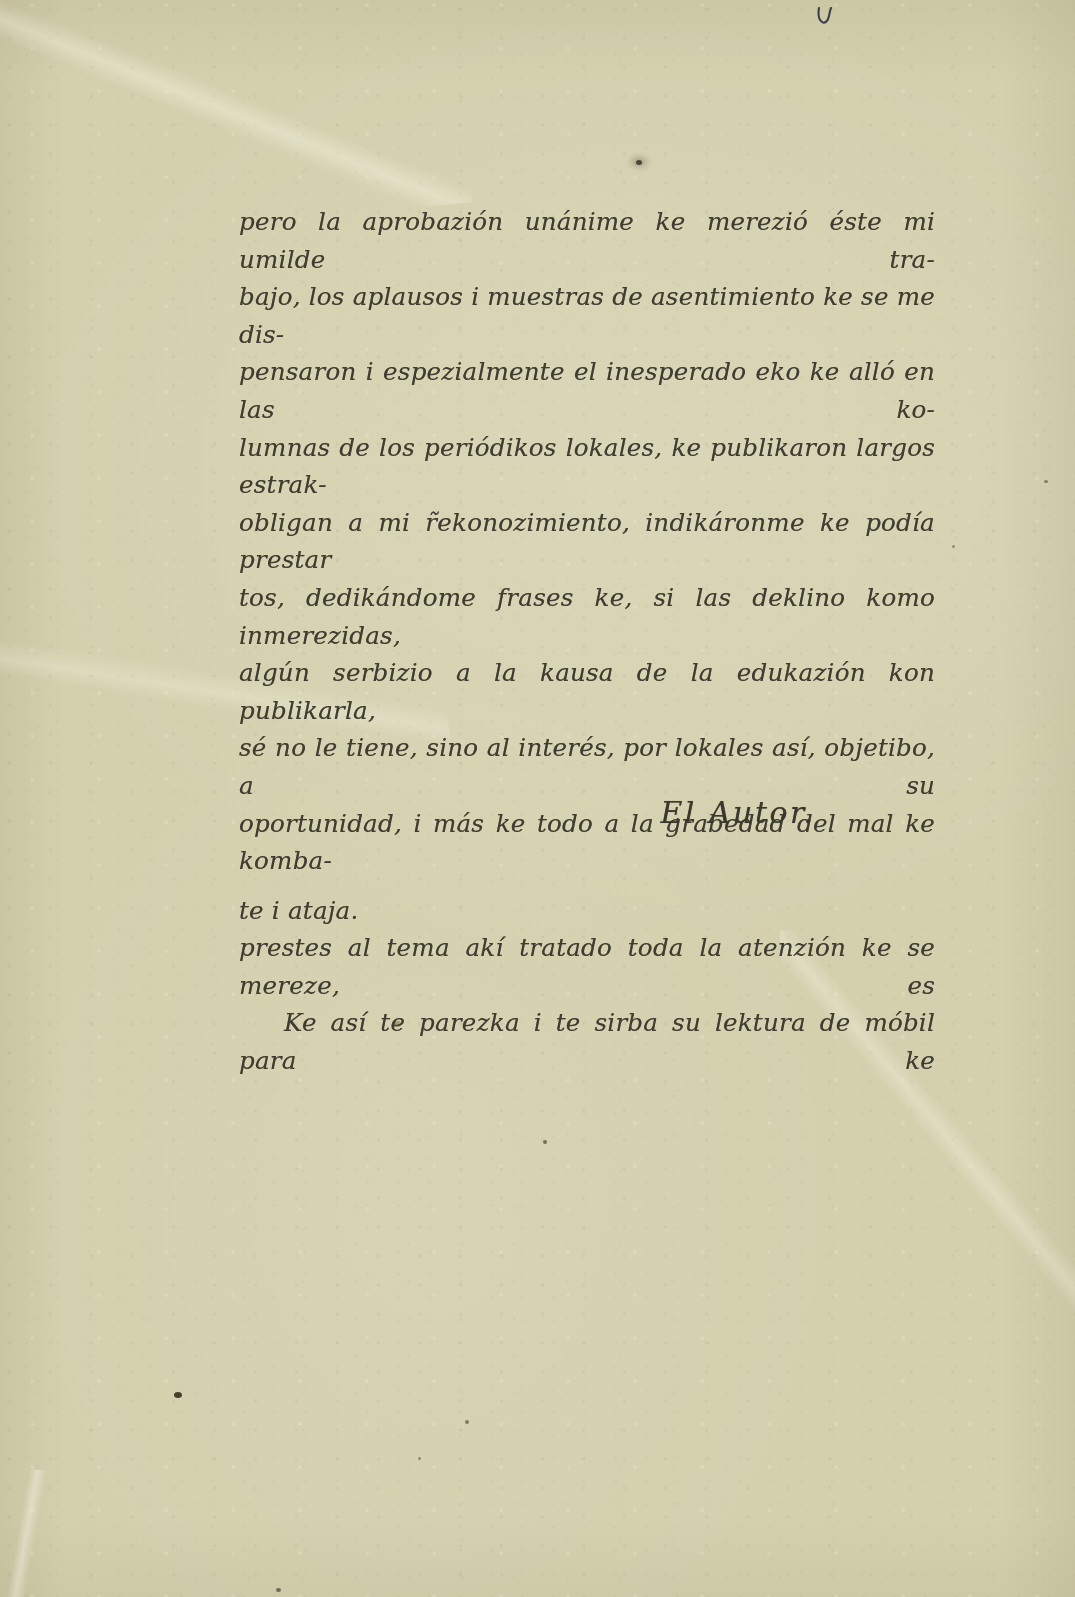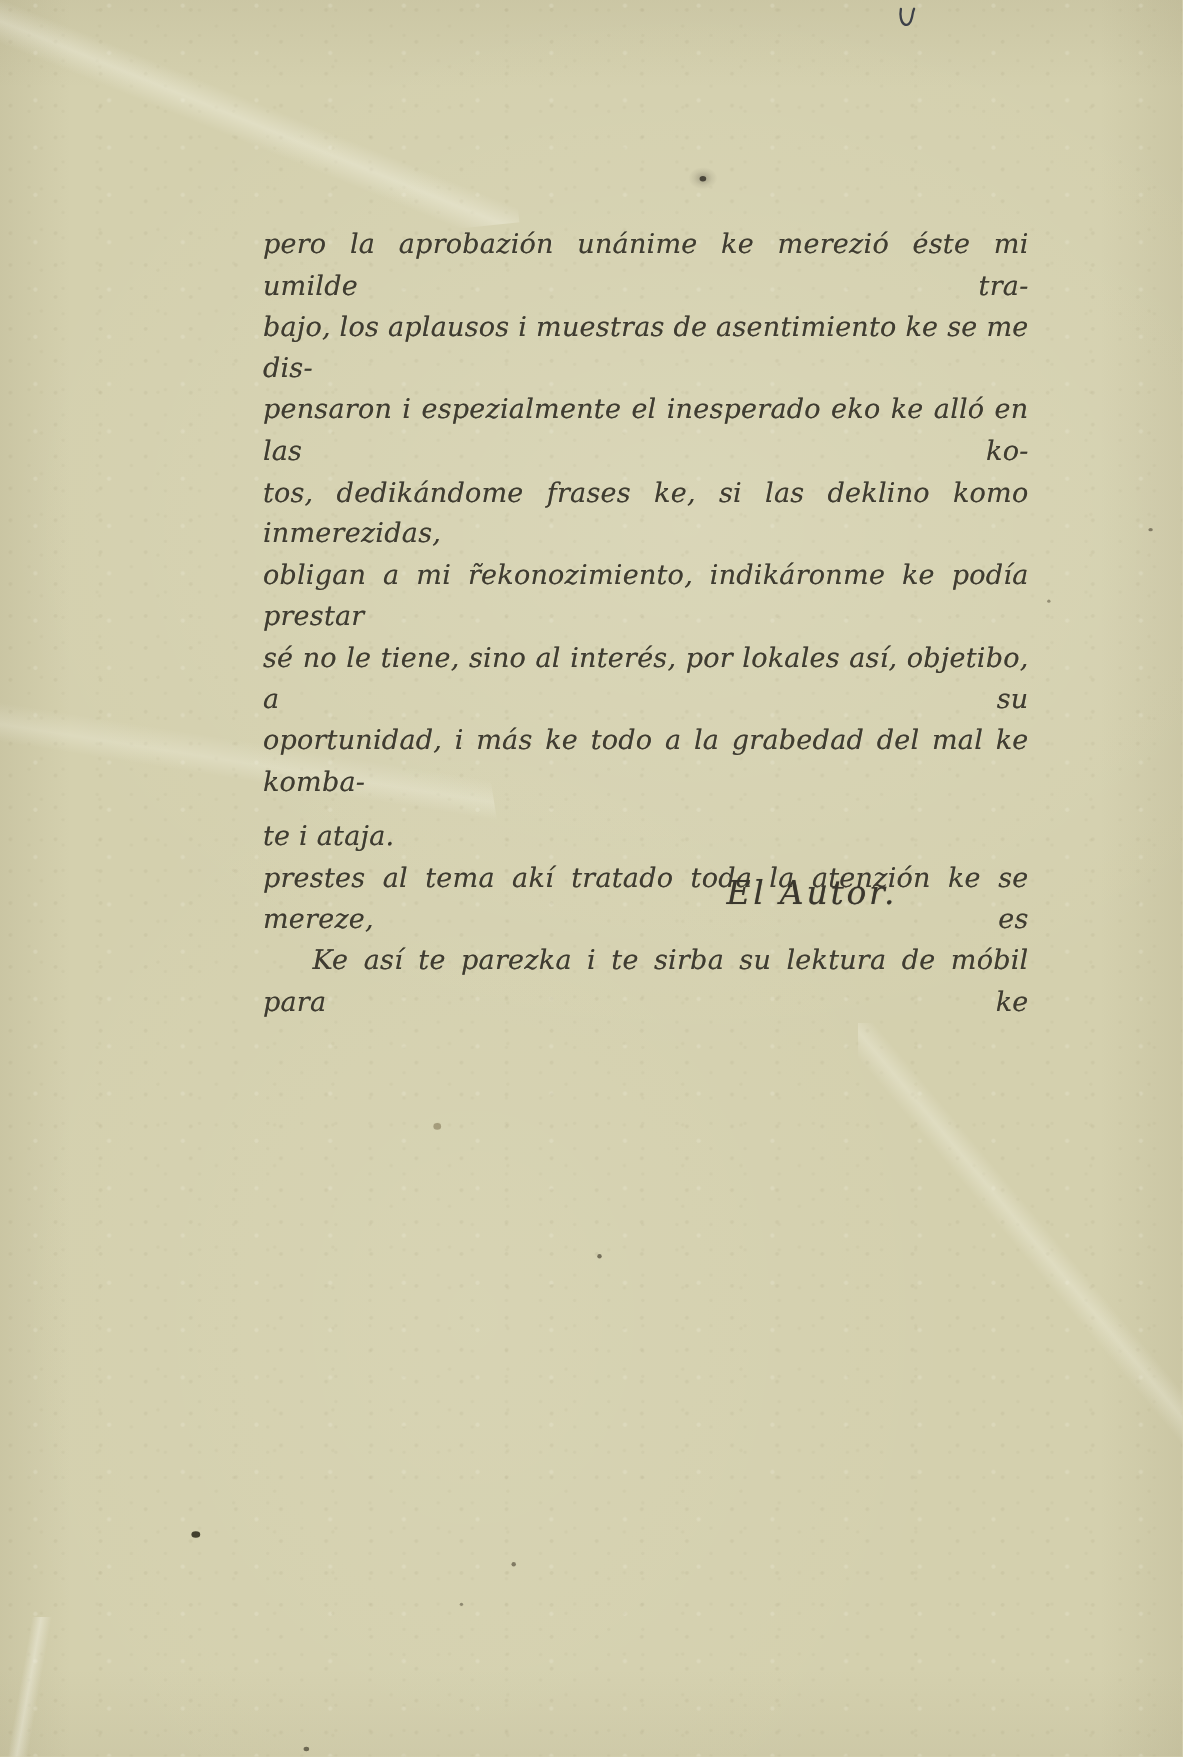--- a/index.html
+++ b/index.html
@@ -102,22 +102,24 @@
   <div class="speck" style="left:174px;top:1392px;width:8px;height:6px;background:#43402f;"></div>
   <div class="speck" style="left:465px;top:1420px;width:4px;height:4px;background:#6b6450;opacity:.8;"></div>
   <div class="speck" style="left:418px;top:1457px;width:3px;height:3px;background:#746d58;opacity:.7;"></div>
   <div class="speck" style="left:276px;top:1588px;width:5px;height:4px;background:#55503f;opacity:.8;"></div>
 
   <main class="text-block">
     <div class="para">
         <div class="text-line">pero la aprobazión unánime ke merezió éste mi umilde tra-</div>
         <div class="text-line">bajo, los aplausos i muestras de asentimiento ke se me dis-</div>
         <div class="text-line">pensaron i espezialmente el inesperado eko ke alló en las ko-</div>
+        <div class="text-line">lumnas de los periódikos lokales, ke publikaron largos estrak-</div>
+        <div class="text-line">obligan a mi r̃ekonozimiento, indikáronme ke podía prestar</div>
         <div class="text-line">tos, dedikándome frases ke, si las deklino komo inmerezidas,</div>
-        <div class="text-line">obligan a mi r̃ekonozimiento, indikáronme ke podía prestar</div>
+        <div class="text-line">algún serbizio a la kausa de la edukazión kon publikarla,</div>
         <div class="text-line">sé no le tiene, sino al interés, por lokales así, objetibo, a su</div>
         <div class="text-line">oportunidad, i más ke todo a la grabedad del mal ke komba-</div>
         <div class="text-line last">te i ataja.</div>
       </div>
     <div class="para">
         <div class="text-line">prestes al tema akí tratado toda la atenzión ke se mereze, es</div>
         <div class="text-line indent">Ke así te parezka i te sirba su lektura de móbil para ke</div>
       </div>
   </main>
 

